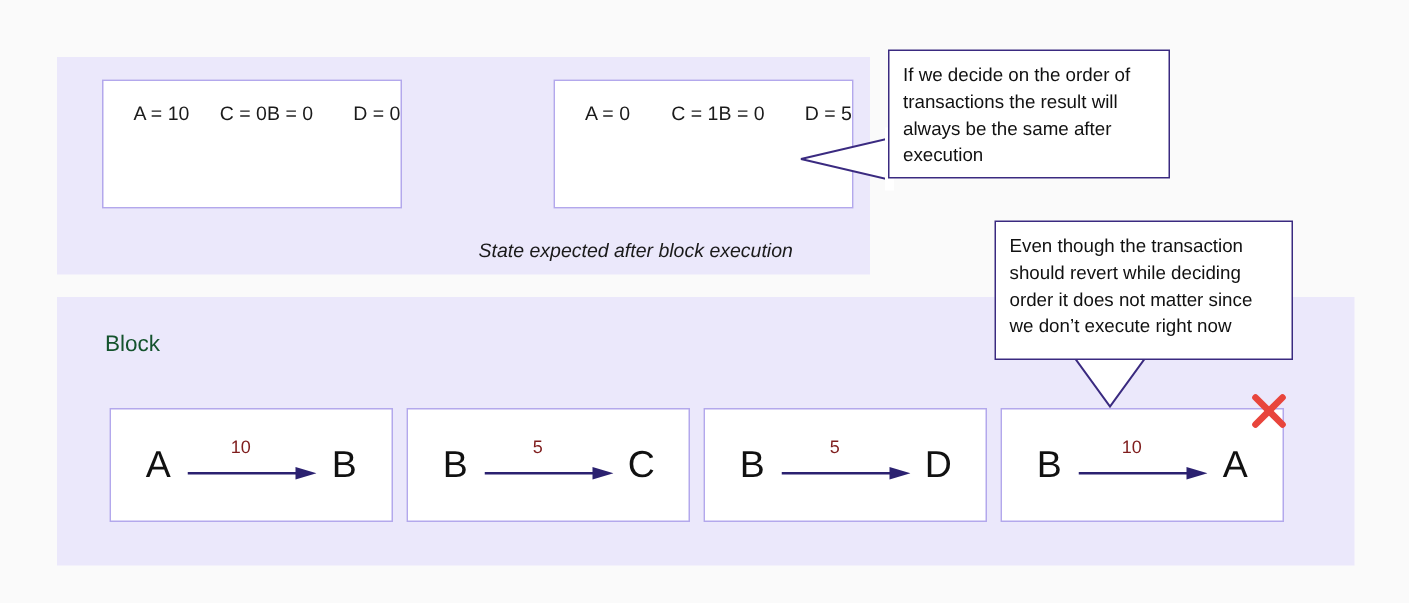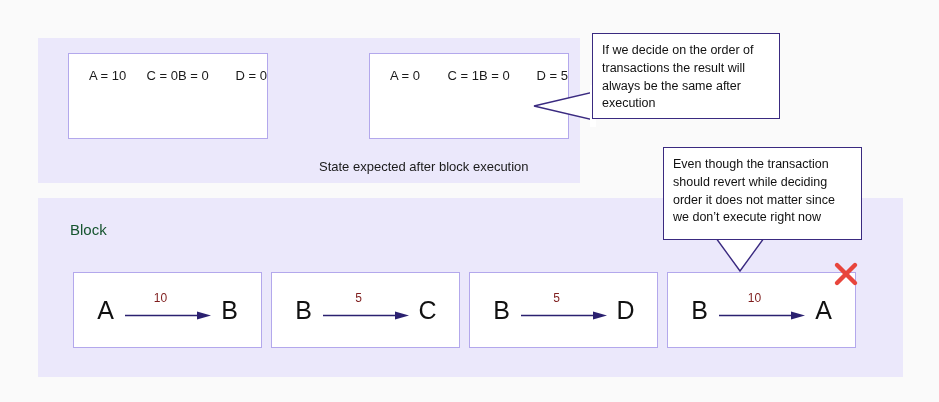--- a/index.html
+++ b/index.html
@@ -77,21 +77,21 @@
   .state-cell.col2 { padding-left: 13px; }
   
   .caption {
     position: absolute;
     font-size: 13px;
     color: #1a1a1a;
     white-space: nowrap;
     line-height: 1;
   }
   #caption-before { left: 68px; top: 160px; }
-  #caption-after  { left: 319px; top: 160px; }
+  #caption-after  { left: 319px; top: 160px; font-style: italic; }
   
   #block-title {
     position: absolute;
     left: 70px;
     top: 221px;
     font-size: 15px;
     color: #14532d;
     line-height: 1.15;
     white-space: nowrap;
   }

